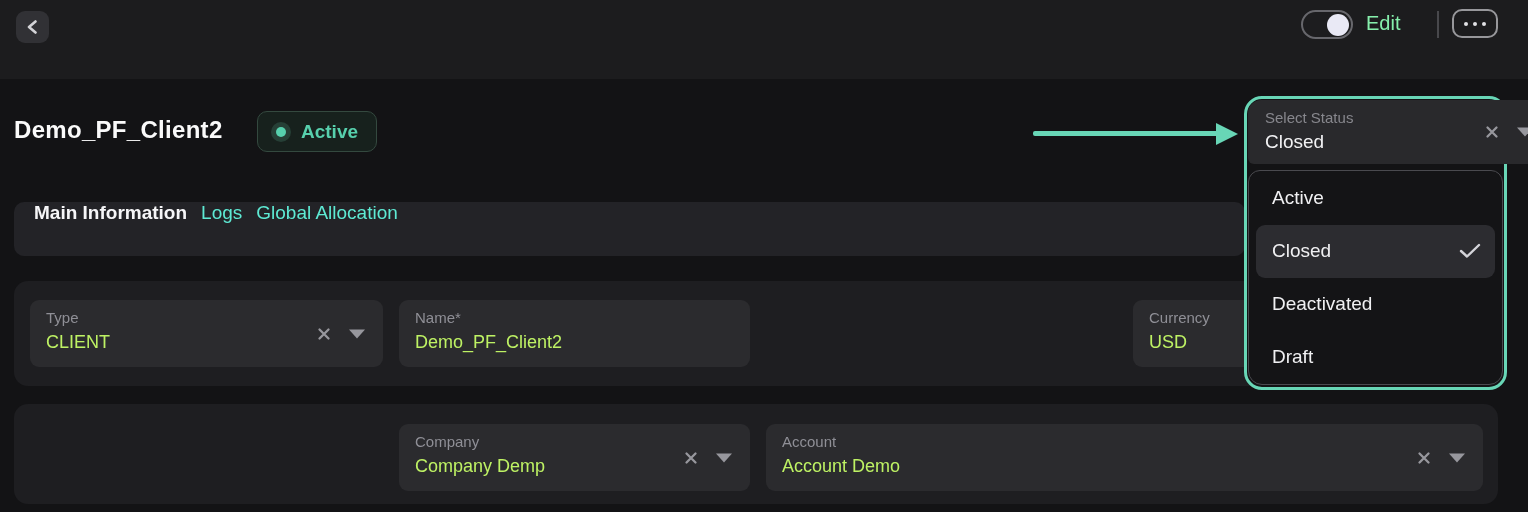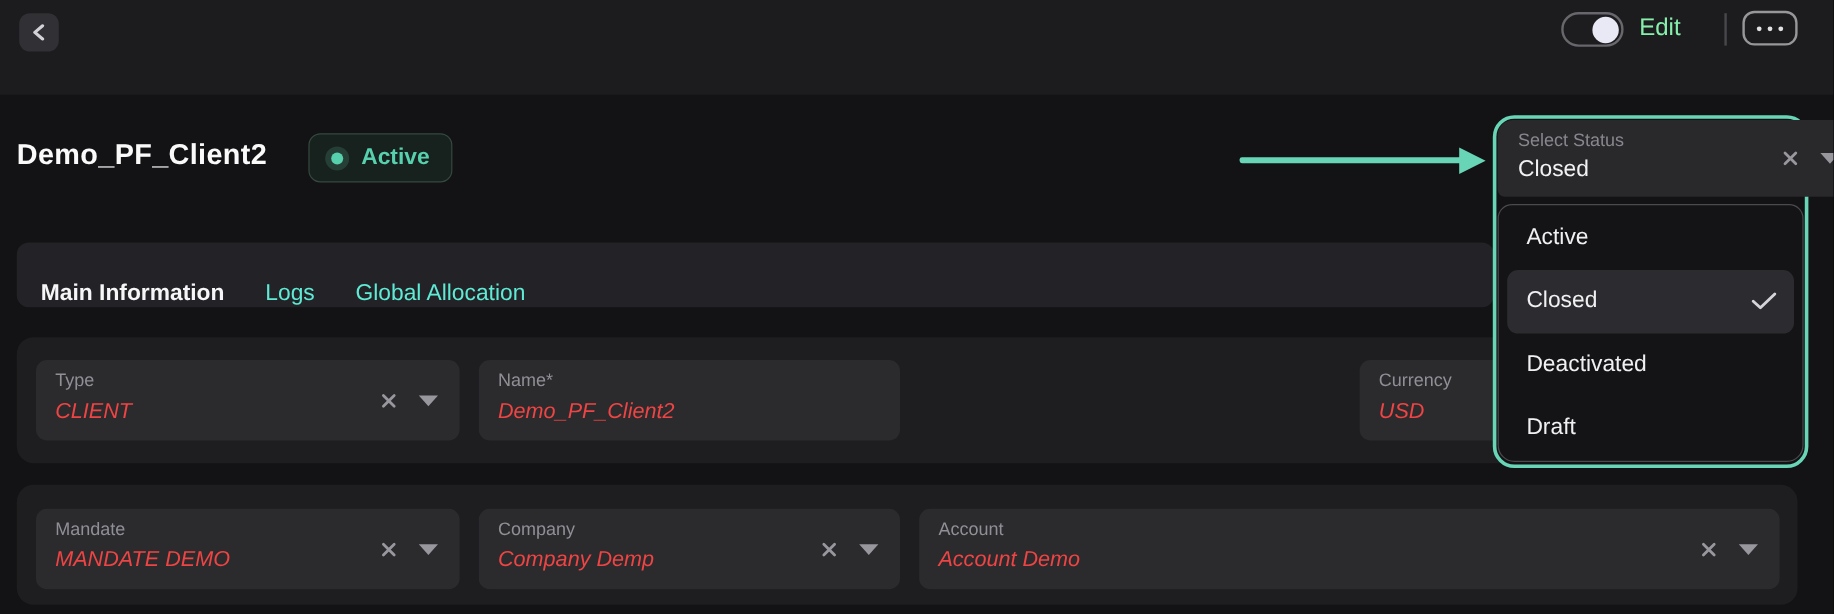--- a/index.html
+++ b/index.html
@@ -51,34 +51,34 @@
   
   .arrow-line { position:absolute; left:1033px; top:131px; width:186px; height:5px; background:#68d6b6; border-radius:2px; }
   .arrow-head {
     position:absolute; left:1216px; top:122.5px; width:0; height:0;
     border-top:11px solid transparent; border-bottom:11px solid transparent;
     border-left:22px solid #68d6b6;
   }
   
   .tabbar {
     position:absolute; left:14px; top:202px; width:1231px; height:54px;
-    background:#232327; border-radius:10px; display:flex; align-items:flex-end;
-    padding-left:20px; gap:34px;
+    background:#232327; border-radius:10px; display:flex; align-items:flex-start;
+    padding-left:20px; gap:14px;
   }
   .tab { font-size:19px; color:#5eead4; cursor:pointer; }
   .tab.active { color:#f6f6f8; font-weight:bold; }
   
   .card { position:absolute; left:14px; width:1484px; background:#1e1e21; border-radius:14px; }
   .card1 { top:281px; height:105px;text-align:right; }
   .card2 { top:404px; height:100px; }
   .field {
     position:absolute; height:67px; background:#2b2b2e; border-radius:9px; cursor:pointer;
   }
   .field .flabel { position:absolute; left:16px; top:9px; font-size:15px; color:#8f8f96; }
-  .field .fvalue { position:absolute; left:16px; top:32px; font-size:18px; color:#ef4444;font-style:italic; }
+  .field .fvalue { position:absolute; left:16px; top:32px; font-size:18px; color:#bef264; }
   .icon-clear {
     position:absolute; right:52px; top:50%; transform:translateY(-50%);
     width:14px; height:14px; cursor:pointer;
   }
   .icon-caret {
     position:absolute; right:18px; top:50%; transform:translateY(-50%);
     width:0; height:0; border-left:8px solid transparent; border-right:8px solid transparent;
     border-top:9px solid #97979d; cursor:pointer;
   }
   
@@ -166,30 +166,20 @@
       <span class="flabel">Name*</span>
       <span class="fvalue">Demo_PF_Client2</span>
     </div>
     <div class="field" style="left:1119px; top:19px; width:350px;">
       <span class="flabel">Currency</span>
       <span class="fvalue">USD</span>
     </div>
   </div>
 
   <div class="card card2">
-    <div class="field" style="left:16px; top:20px; width:353px;">
-      <span class="flabel">Mandate</span>
-      <span class="fvalue">MANDATE DEMO</span>
-      <span class="icon-clear">
-        <svg width="14" height="14" viewBox="0 0 14 14">
-            <path d="M2.5 2.5 L11.5 11.5 M11.5 2.5 L2.5 11.5" stroke="#97979d" stroke-width="2.3" stroke-linecap="round"></path>
-          </svg>
-      </span>
-      <span class="icon-caret"></span>
-    </div>
     <div class="field" style="left:385px; top:20px; width:351px;">
       <span class="flabel">Company</span>
       <span class="fvalue">Company Demp</span>
       <span class="icon-clear">
         <svg width="14" height="14" viewBox="0 0 14 14">
             <path d="M2.5 2.5 L11.5 11.5 M11.5 2.5 L2.5 11.5" stroke="#97979d" stroke-width="2.3" stroke-linecap="round"></path>
           </svg>
       </span>
       <span class="icon-caret"></span>
     </div>

